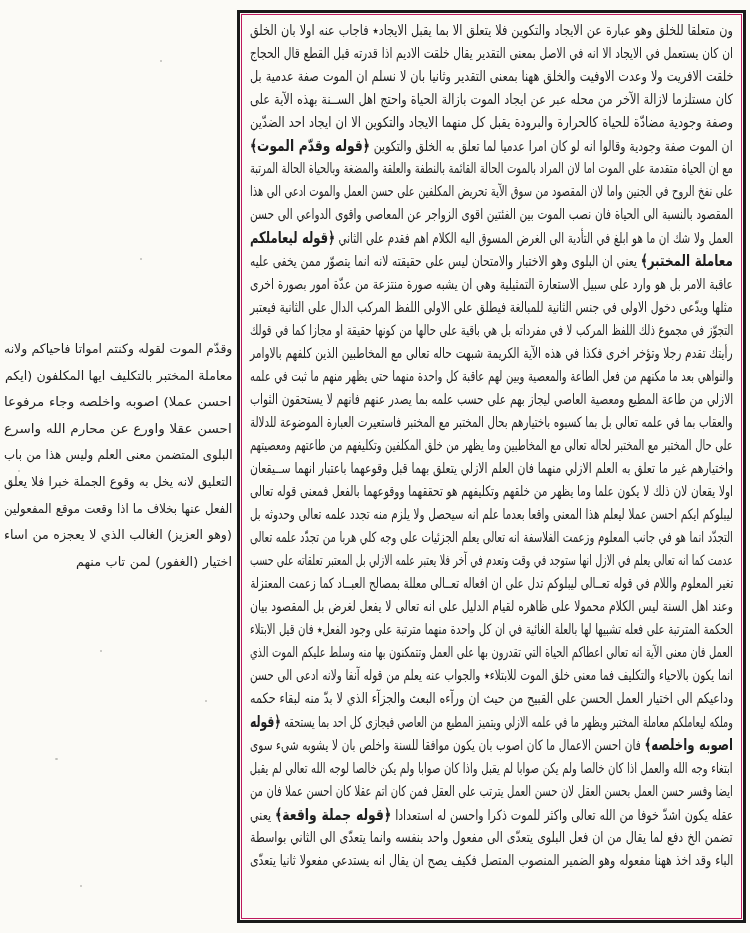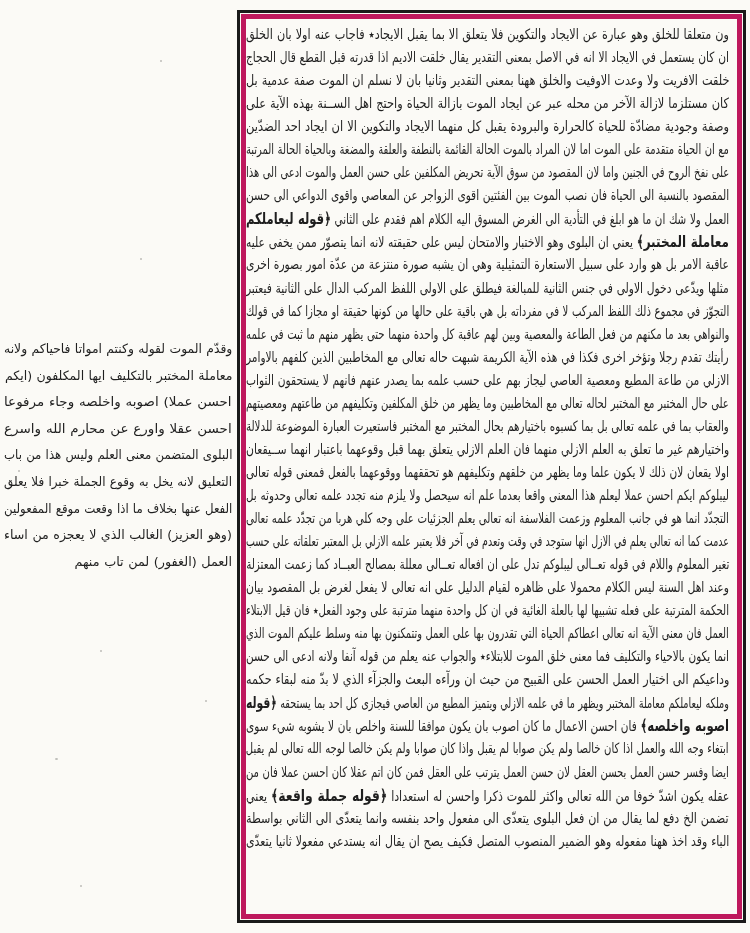--- a/index.html
+++ b/index.html
@@ -19,21 +19,21 @@
   .frame-outer{
     position:absolute;
     left:237px; top:10px;
     width:509px; height:913px;
     border:3px solid var(--border);
     background:var(--paper);
   }
   .frame-inner{
     position:absolute;
     inset:1px;
-    border:5px solid #be185d;
+    border:1px solid #be185d;
   }
   .main-text{
     position:absolute;
     inset:0;
     padding:4px 8px 0 8px;
     direction:rtl;
     overflow:hidden;
   }
   .main-text .tline{
     height:23.05px;
@@ -83,44 +83,45 @@
 
 <div class="margin-note">
     <div class="tline"><span class="tin" style="transform: scaleX(0.966102);"><span class="seg">وقدّم الموت لقوله وكنتم امواتا فاحياكم ولانه</span></span></div>
     <div class="tline"><span class="tin" style="transform: scaleX(0.978541);"><span class="seg">معاملة المختبر بالتكليف ايها المكلفون (ايكم</span></span></div>
     <div class="tline"><span class="tin" style="transform: scaleX(1.05069);"><span class="seg">احسن عملا) اصوبه واخلصه وجاء مرفوعا</span></span></div>
     <div class="tline"><span class="tin" style="transform: scaleX(1.05556);"><span class="seg">احسن عقلا واورع عن محارم الله واسرع</span></span></div>
     <div class="tline"><span class="tin" style="transform: scaleX(0.919355);"><span class="seg">البلوى المتضمن معنى العلم وليس هذا من باب</span></span></div>
     <div class="tline"><span class="tin" style="transform: scaleX(0.934426);"><span class="seg">التعليق لانه يخل به وقوع الجملة خبرا فلا يعلق</span></span></div>
     <div class="tline"><span class="tin" style="transform: scaleX(0.919355);"><span class="seg">الفعل عنها بخلاف ما اذا وقعت موقع المفعولين</span></span></div>
     <div class="tline"><span class="tin" style="transform: scaleX(0.987013);"><span class="seg">(وهو العزيز) الغالب الذي لا يعجزه من اساء</span></span></div>
-    <div class="tline rag"><span class="tin" style="transform: scaleX(1);"><span class="seg">العمل (الغفور) لمن تاب منهم</span></span></div>
+    <div class="tline rag"><span class="tin" style="transform: scaleX(1);"><span class="seg">اختيار (الغفور) لمن تاب منهم</span></span></div>
   </div>
 
 <div class="frame-outer">
   <div class="frame-inner">
     <div class="main-text">
         <div class="tline"><span class="tin" style="transform: scaleX(0.793103);"><span class="seg">ون متعلقا للخلق وهو عبارة عن الايجاد والتكوين فلا يتعلق الا بما يقبل الايجاد٭ فاجاب عنه اولا بان الخلق</span></span></div>
         <div class="tline"><span class="tin" style="transform: scaleX(0.75);"><span class="seg">ان كان يستعمل في الايجاد الا انه في الاصل بمعنى التقدير يقال خلقت الاديم اذا قدرته قبل القطع قال الحجاج</span></span></div>
         <div class="tline"><span class="tin" style="transform: scaleX(0.791803);"><span class="seg">خلقت الافريت ولا وعدت الاوفيت والخلق ههنا بمعنى التقدير وثانيا بان لا نسلم ان الموت صفة عدمية بل</span></span></div>
         <div class="tline"><span class="tin" style="transform: scaleX(0.802326);"><span class="seg">كان مستلزما لازالة الآخر من محله عبر عن ايجاد الموت بازالة الحياة واحتج اهل الســنة بهذه الآية على</span></span></div>
         <div class="tline"><span class="tin" style="transform: scaleX(0.809045);"><span class="seg">وصفة وجودية مضادّة للحياة كالحرارة والبرودة يقبل كل منهما الايجاد والتكوين الا ان ايجاد احد الضدّين</span></span></div>
+        <div class="tline"><span class="tin" style="transform: scaleX(0.770335);"><span class="seg">ان الموت صفة وجودية وقالوا انه لو كان امرا عدميا لما تعلق به الخلق والتكوين </span><span class="marker">﴿قوله وقدّم الموت﴾</span></span></div>
         <div class="tline"><span class="tin" style="transform: scaleX(0.701016);"><span class="seg">مع ان الحياة متقدمة على الموت اما لان المراد بالموت الحالة القائمة بالنطفة والعلقة والمضغة وبالحياة الحالة المرتبة</span></span></div>
         <div class="tline"><span class="tin" style="transform: scaleX(0.701016);"><span class="seg">على نفخ الروح في الجنين واما لان المقصود من سوق الآية تحريض المكلفين على حسن العمل والموت ادعى الى هذا</span></span></div>
         <div class="tline"><span class="tin" style="transform: scaleX(0.743077);"><span class="seg">المقصود بالنسبة الى الحياة فان نصب الموت بين الفئتين اقوى الزواجر عن المعاصي واقوى الدواعي الى حسن</span></span></div>
         <div class="tline"><span class="tin" style="transform: scaleX(0.72741);"><span class="seg">العمل ولا شك ان ما هو ابلغ في التأدية الى الغرض المسوق اليه الكلام اهم فقدم على الثاني </span><span class="marker">﴿قوله ليعاملكم</span></span></div>
         <div class="tline"><span class="tin" style="transform: scaleX(0.75351);"><span class="marker">معاملة المختبر﴾</span><span class="seg"> يعني ان البلوى وهو الاختبار والامتحان ليس على حقيقته لانه انما يتصوّر ممن يخفى عليه</span></span></div>
         <div class="tline"><span class="tin" style="transform: scaleX(0.757053);"><span class="seg">عاقبة الامر بل هو وارد على سبيل الاستعارة التمثيلية وهي ان يشبه صورة منتزعة من عدّة امور بصورة اخرى</span></span></div>
         <div class="tline"><span class="tin" style="transform: scaleX(0.75351);"><span class="seg">مثلها ويدّعى دخول الاولى في جنس الثانية للمبالغة فيطلق على الاولى اللفظ المركب الدال على الثانية فيعتبر</span></span></div>
         <div class="tline"><span class="tin" style="transform: scaleX(0.710294);"><span class="seg">التجوّز في مجموع ذلك اللفظ المركب لا في مفرداته بل هي باقية على حالها من كونها حقيقة او مجازا كما في قولك</span></span></div>
+        <div class="tline"><span class="tin" style="transform: scaleX(0.748837);"><span class="seg">رأيتك تقدم رجلا وتؤخر اخرى فكذا في هذه الآية الكريمة شبهت حاله تعالى مع المخاطبين الذين كلفهم بالاوامر</span></span></div>
         <div class="tline"><span class="tin" style="transform: scaleX(0.712389);"><span class="seg">والنواهي بعد ما مكنهم من فعل الطاعة والمعصية وبين لهم عاقبة كل واحدة منهما حتى يظهر منهم ما ثبت في علمه</span></span></div>
-        <div class="tline"><span class="tin" style="transform: scaleX(0.748837);"><span class="seg">رأيتك تقدم رجلا وتؤخر اخرى فكذا في هذه الآية الكريمة شبهت حاله تعالى مع المخاطبين الذين كلفهم بالاوامر</span></span></div>
         <div class="tline"><span class="tin" style="transform: scaleX(0.75);"><span class="seg">الازلي من طاعة المطيع ومعصية العاصي ليجاز بهم على حسب علمه بما يصدر عنهم فانهم لا يستحقون الثواب</span></span></div>
+        <div class="tline"><span class="tin" style="transform: scaleX(0.725225);"><span class="seg">والعقاب بما في علمه تعالى بل بما كسبوه باختيارهم بحال المختبر مع المختبر فاستعيرت العبارة الموضوعة للدلالة</span></span></div>
         <div class="tline"><span class="tin" style="transform: scaleX(0.705109);"><span class="seg">على حال المختبر مع المختبر لحاله تعالى مع المخاطبين وما يظهر من خلق المكلفين وتكليفهم من طاعتهم ومعصيتهم</span></span></div>
-        <div class="tline"><span class="tin" style="transform: scaleX(0.725225);"><span class="seg">والعقاب بما في علمه تعالى بل بما كسبوه باختيارهم بحال المختبر مع المختبر فاستعيرت العبارة الموضوعة للدلالة</span></span></div>
         <div class="tline"><span class="tin" style="transform: scaleX(0.76183);"><span class="seg">واختيارهم غير ما تعلق به العلم الازلي منهما فان العلم الازلي يتعلق بهما قبل وقوعهما باعتبار انهما ســيقعان</span></span></div>
         <div class="tline"><span class="tin" style="transform: scaleX(0.743077);"><span class="seg">اولا يقعان لان ذلك لا يكون علما وما يظهر من خلقهم وتكليفهم هو تحققهما ووقوعهما بالفعل فمعنى قوله تعالى</span></span></div>
         <div class="tline"><span class="tin" style="transform: scaleX(0.732929);"><span class="seg">ليبلوكم ايكم احسن عملا ليعلم هذا المعنى واقعا بعدما علم انه سيحصل ولا يلزم منه تجدد علمه تعالى وحدوثه بل</span></span></div>
         <div class="tline"><span class="tin" style="transform: scaleX(0.712389);"><span class="seg">التجدّد انما هو في جانب المعلوم وزعمت الفلاسفة انه تعالى يعلم الجزئيات على وجه كلي هربا من تجدّد علمه تعالى</span></span></div>
         <div class="tline"><span class="tin" style="transform: scaleX(0.667127);"><span class="seg">عدمت كما انه تعالى يعلم في الازل انها ستوجد في وقت وتعدم في آخر فلا يعتبر علمه الازلي بل المعتبر تعلقاته على حسب</span></span></div>
         <div class="tline"><span class="tin" style="transform: scaleX(0.731818);"><span class="seg">تغير المعلوم واللام في قوله تعــالى ليبلوكم تدل على ان افعاله تعــالى معللة بمصالح العبــاد كما زعمت المعتزلة</span></span></div>
         <div class="tline"><span class="tin" style="transform: scaleX(0.764241);"><span class="seg">وعند اهل السنة ليس الكلام محمولا على ظاهره لقيام الدليل على انه تعالى لا يفعل لغرض بل المقصود بيان</span></span></div>
         <div class="tline"><span class="tin" style="transform: scaleX(0.715556);"><span class="seg">الحكمة المترتبة على فعله تشبيها لها بالعلة الغائية في ان كل واحدة منهما مترتبة على وجود الفعل٭ فان قيل الابتلاء</span></span></div>
         <div class="tline"><span class="tin" style="transform: scaleX(0.695965);"><span class="seg">العمل فان معنى الآية انه تعالى اعطاكم الحياة التي تقدرون بها على العمل وتتمكنون بها منه وسلط عليكم الموت الذي</span></span></div>
         <div class="tline"><span class="tin" style="transform: scaleX(0.737405);"><span class="seg">انما يكون بالاحياء والتكليف فما معنى خلق الموت للابتلاء٭ والجواب عنه يعلم من قوله آنفا ولانه ادعى الى حسن</span></span></div>

